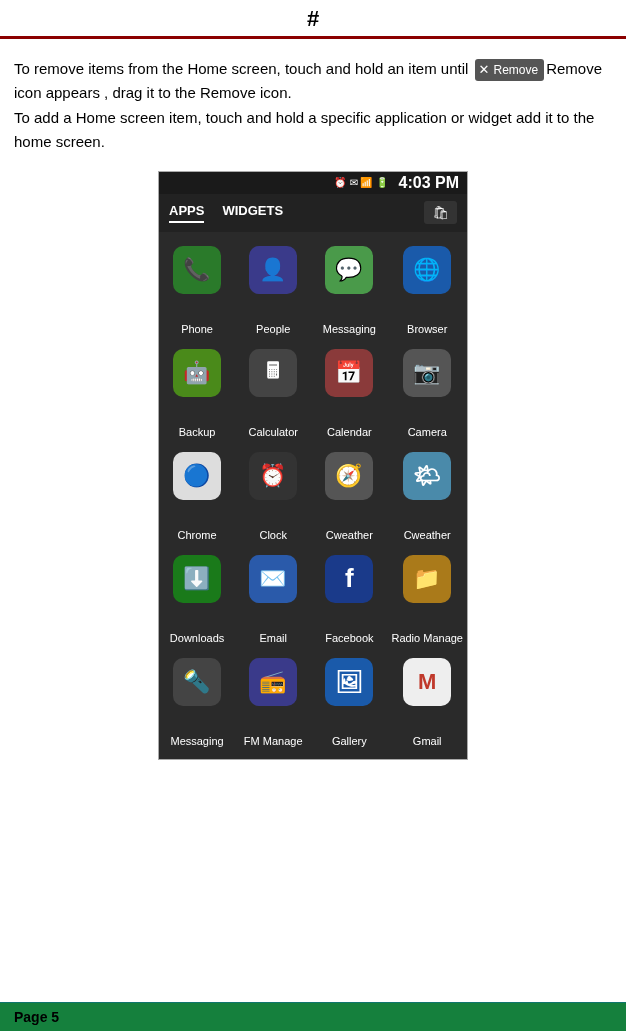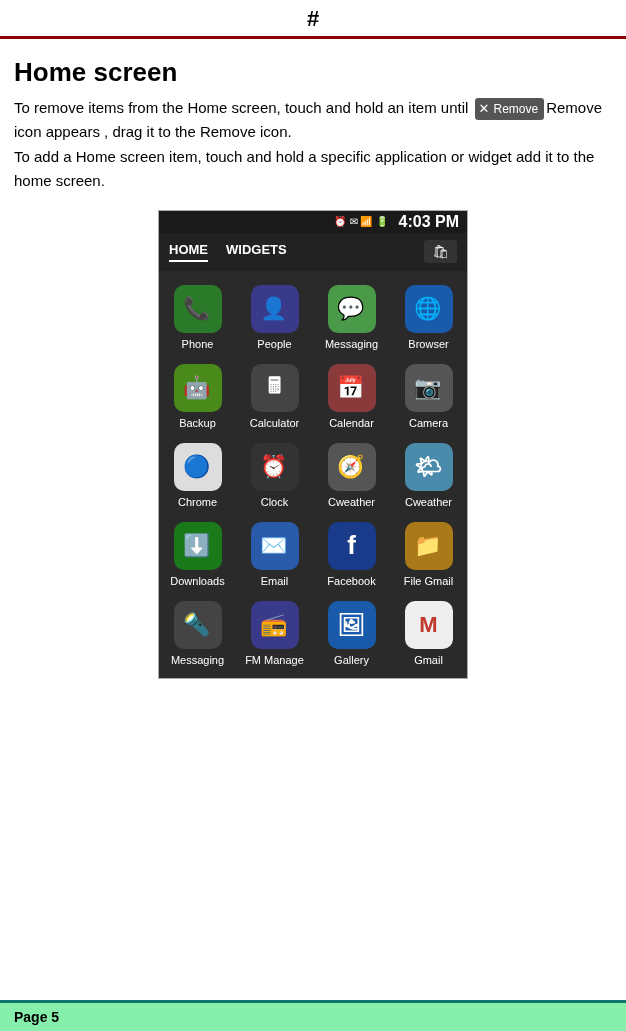--- a/index.html
+++ b/index.html
@@ -144,66 +144,66 @@
       justify-content: center;
       font-size: 22px;
       overflow: hidden;
     }
 
     .app-label {
       font-size: 11px;
       color: #fff;
       text-align: right;
       white-space: nowrap;
+      margin-top: 24px;
     }
 
     
     .page-footer {
       position: absolute;
       bottom: 0;
       left: 0;
       right: 0;
       padding: 6px 14px;
-      border-top: 3px solid #0f766e;
+      border-top: 1px solid #0f766e;
       font-size: 14px;
       font-weight: bold;
-      background: #86efac;
+      background: #15803d;
     }
   </style>
 </head>
 <body>
 
 <div class="page-header">
   <span>#</span>
 </div>
 
 <div class="content">
 
-  <h1 class="section-title">Home screen</h1>
 
   <p class="body-text">
     To remove items from the Home screen, touch and hold an item until
     <span class="remove-badge">
       <span class="x-icon">✕</span>
       <span>Remove</span>
     </span><span>Remove icon appears , drag it to the Remove icon.</span>
   </p>
   <p class="body-text">
     To add a Home screen item, touch and hold a specific application or widget add it to the home screen.
   </p>
 
   <div class="phone-screenshot">
 
     <div class="status-bar">
       <span class="status-icons">⏰ ✉ 📶 🔋</span>
       <span style="margin-left:6px; font-size:16px; font-weight:bold;">4:03 PM</span>
     </div>
 
     <div class="app-tabs">
-      <div class="app-tab active">HOME</div>
+      <div class="app-tab active">APPS</div>
       <div class="app-tab">WIDGETS</div>
       <div class="market-icon">🛍</div>
     </div>
 
     <div class="app-grid" id="app-grid">
 
     <div class="app-item">
           <div class="app-icon" style="background: rgb(42, 122, 42); color: rgb(255, 255, 255); font-size: 22px; font-weight: bold;">📞</div>
           <div class="app-label">Phone</div>
         </div>
@@ -258,21 +258,21 @@
         <div class="app-item">
           <div class="app-icon" style="background: rgb(42, 90, 170); color: rgb(255, 255, 255); font-size: 22px; font-weight: bold;">✉️</div>
           <div class="app-label">Email</div>
         </div>
         <div class="app-item">
           <div class="app-icon" style="background: rgb(26, 58, 138); color: rgb(255, 255, 255); font-size: 26px; font-weight: bold;">f</div>
           <div class="app-label">Facebook</div>
         </div>
         <div class="app-item">
           <div class="app-icon" style="background: rgb(170, 122, 26); color: rgb(255, 255, 255); font-size: 22px; font-weight: bold;">📁</div>
-          <div class="app-label">File Gmail</div>
+          <div class="app-label">Radio Manage</div>
         </div>
         <div class="app-item">
           <div class="app-icon" style="background: rgb(68, 68, 68); color: rgb(255, 255, 255); font-size: 22px; font-weight: bold;">🔦</div>
           <div class="app-label">Messaging</div>
         </div>
         <div class="app-item">
           <div class="app-icon" style="background: rgb(58, 58, 138); color: rgb(255, 255, 255); font-size: 22px; font-weight: bold;">📻</div>
           <div class="app-label">FM Manage</div>
         </div>
         <div class="app-item">

